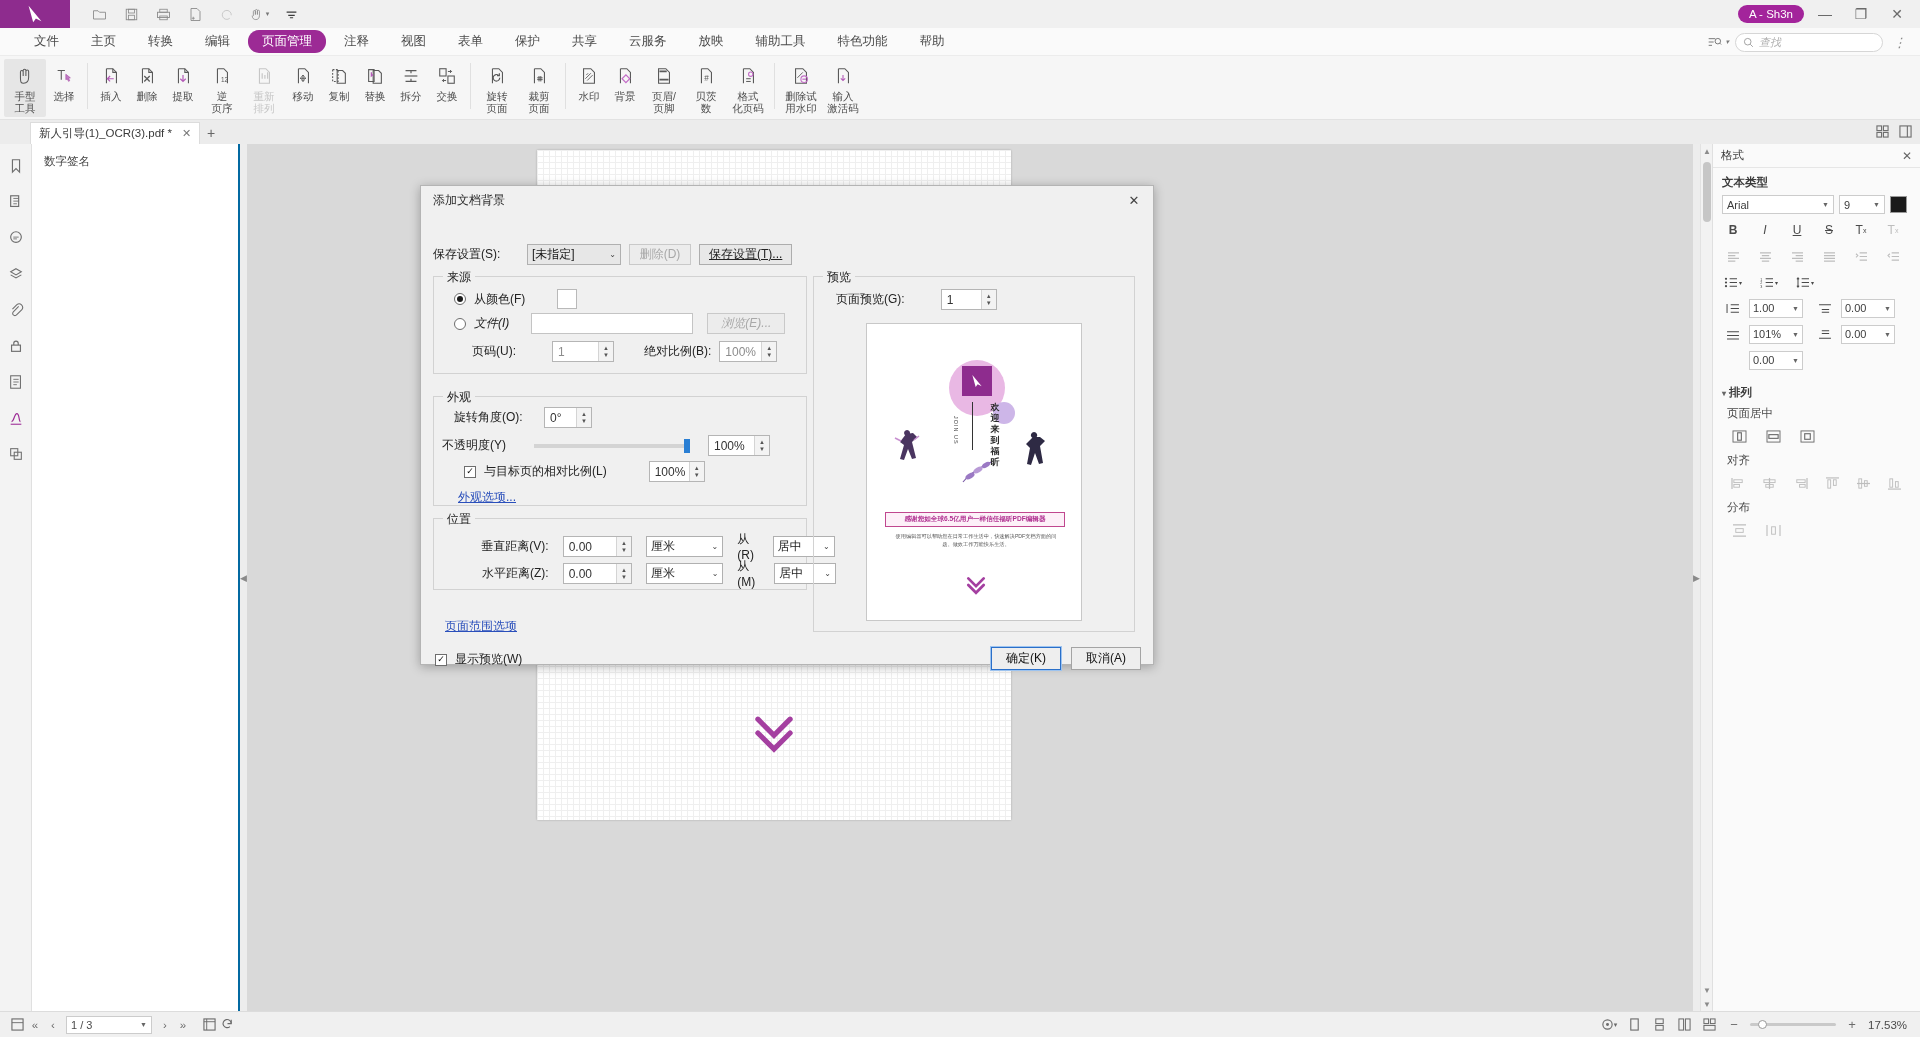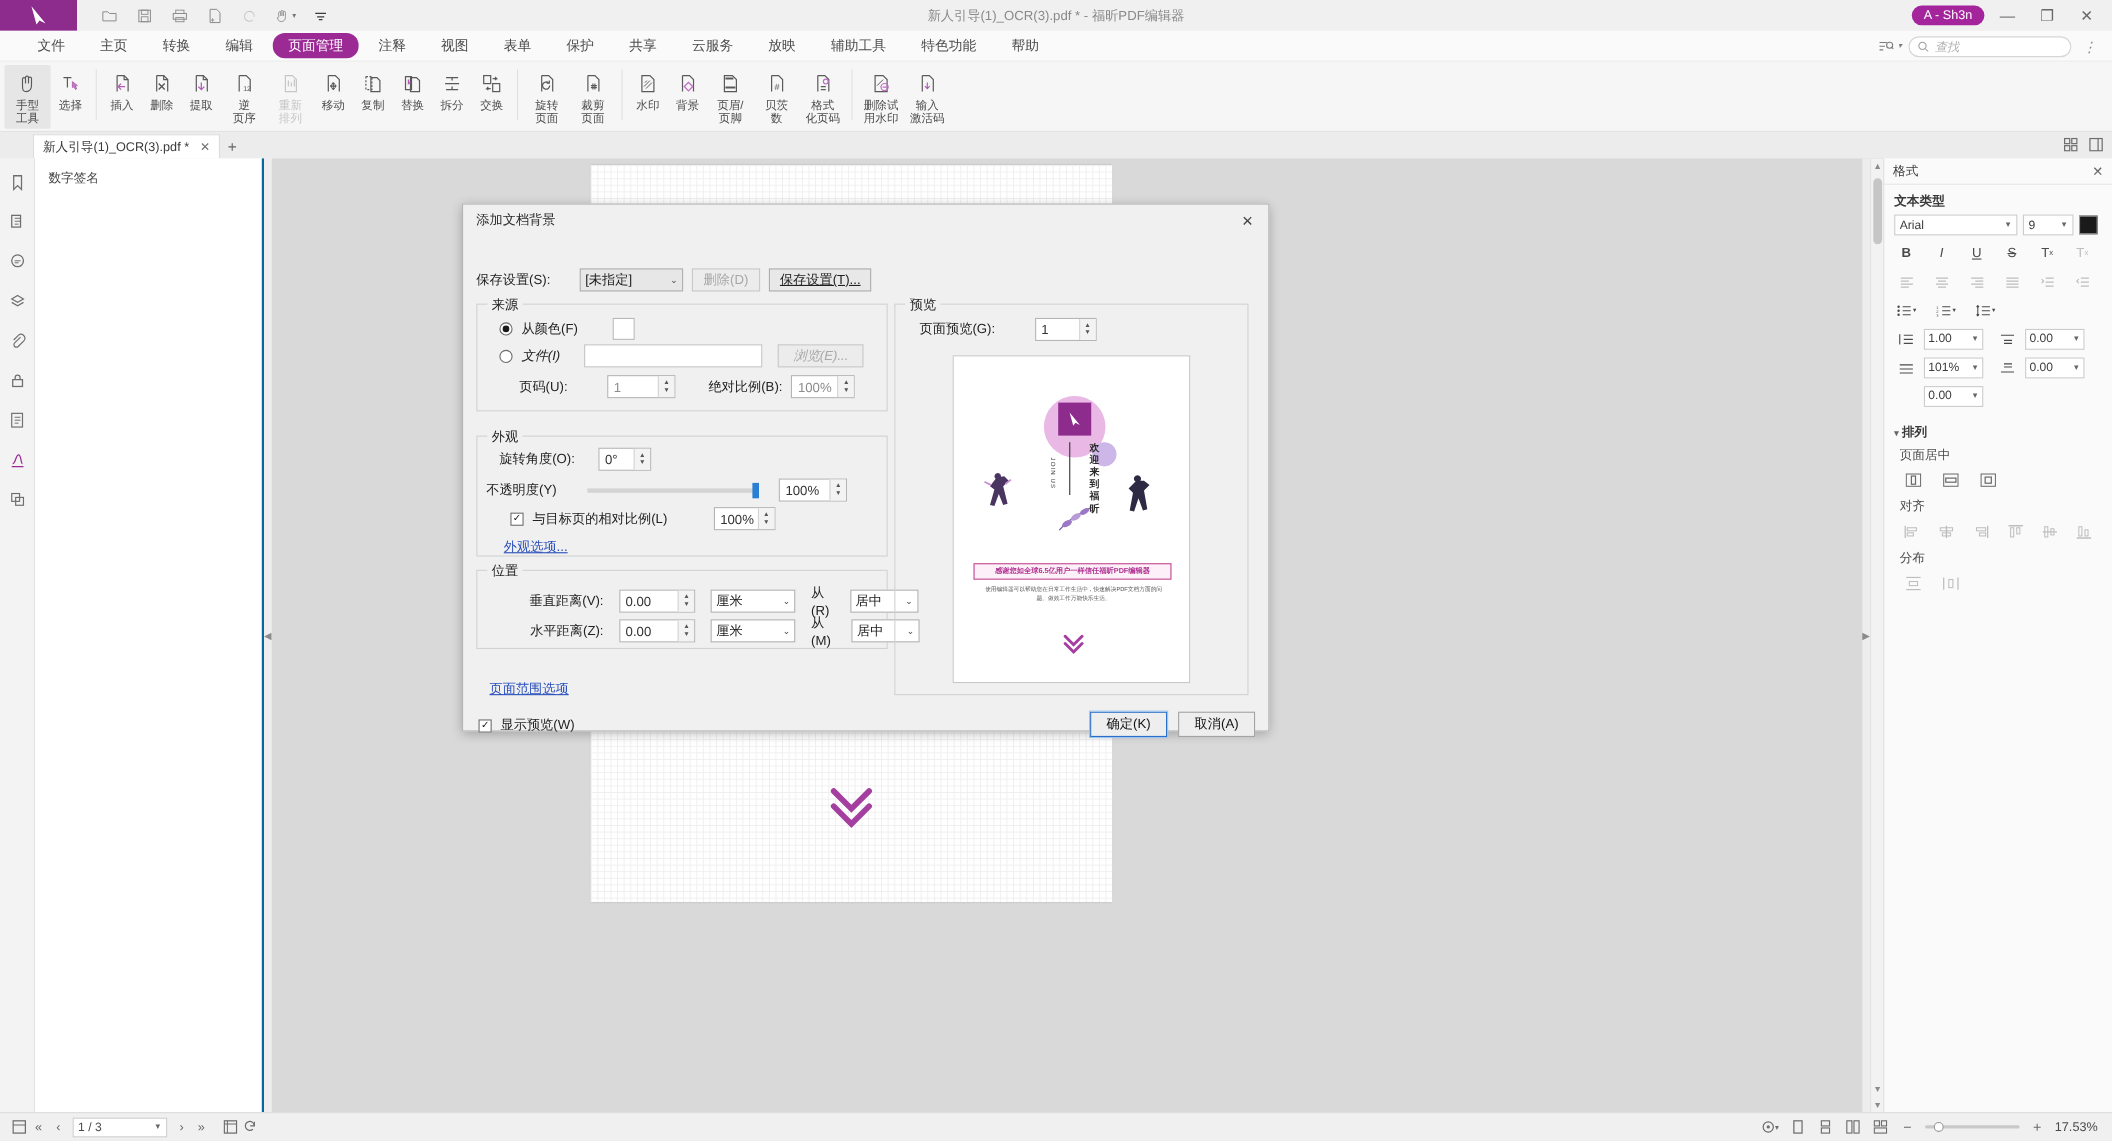--- a/index.html
+++ b/index.html
@@ -160,21 +160,20 @@
           <path d="M6 12V6a1.4 1.4 0 0 1 2.8 0v4M8.8 10V4.5a1.4 1.4 0 0 1 2.8 0V10M11.6 10V5.5a1.4 1.4 0 0 1 2.8 0V11c0 4-2 6-5 6s-5-2-5-5.5" fill="none" stroke="#8b8b8b" stroke-width="1.1"></path>
         </svg>
       <span style="font-size:7px;color:#777;margin-left:1px;">▾</span>
     </div>
     <div class="qat-btn">
       <svg width="13" height="13" viewBox="0 0 16 16">
           <path d="M2 5h12M4 9h8M6 12h4" stroke="#3b3b3b" stroke-width="1.4"></path>
         </svg>
     </div>
   </div>
-  <div class="win-title">新人引导(1)_OCR(3).pdf * - 福昕PDF编辑器</div>
   <div class="tb-right">
     <div class="acct-pill">A - Sh3n</div>
     <div class="win-ctl">—</div>
     <div class="win-ctl">❐</div>
     <div class="win-ctl">✕</div>
   </div>
 </div>
 
 <div class="menubar">
   <div id="menu-host" style="display:flex;align-items:center;">

